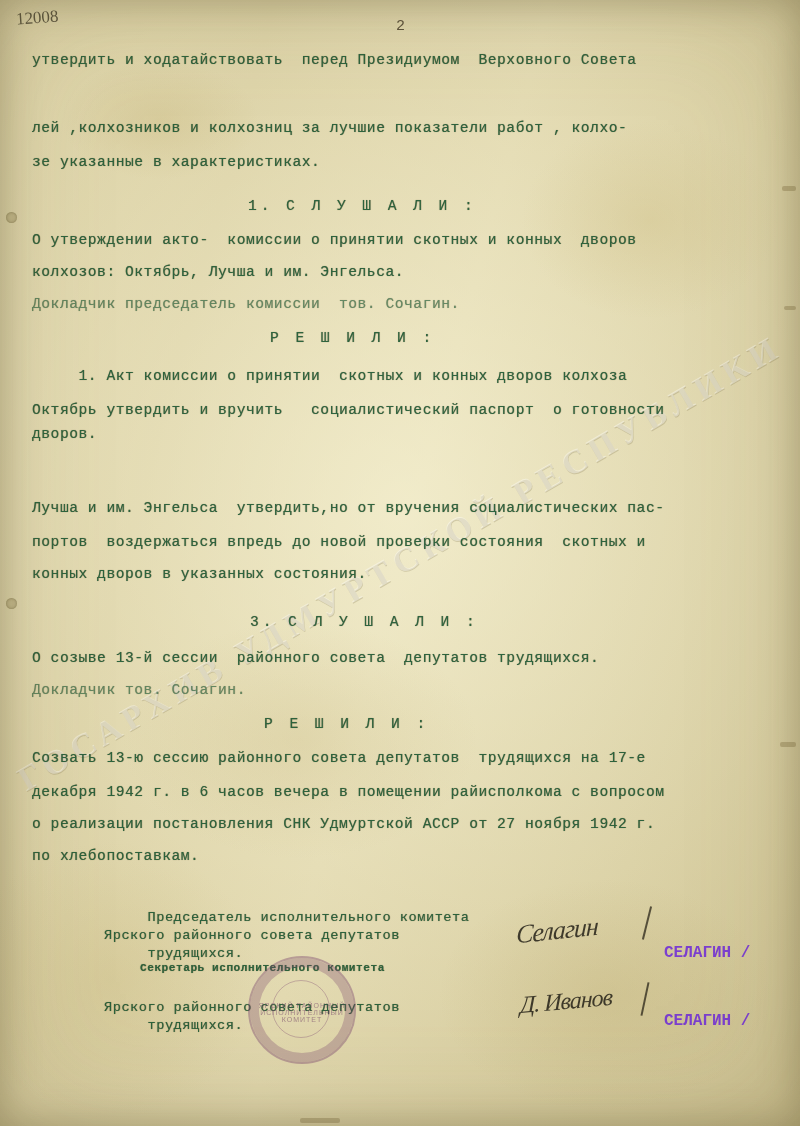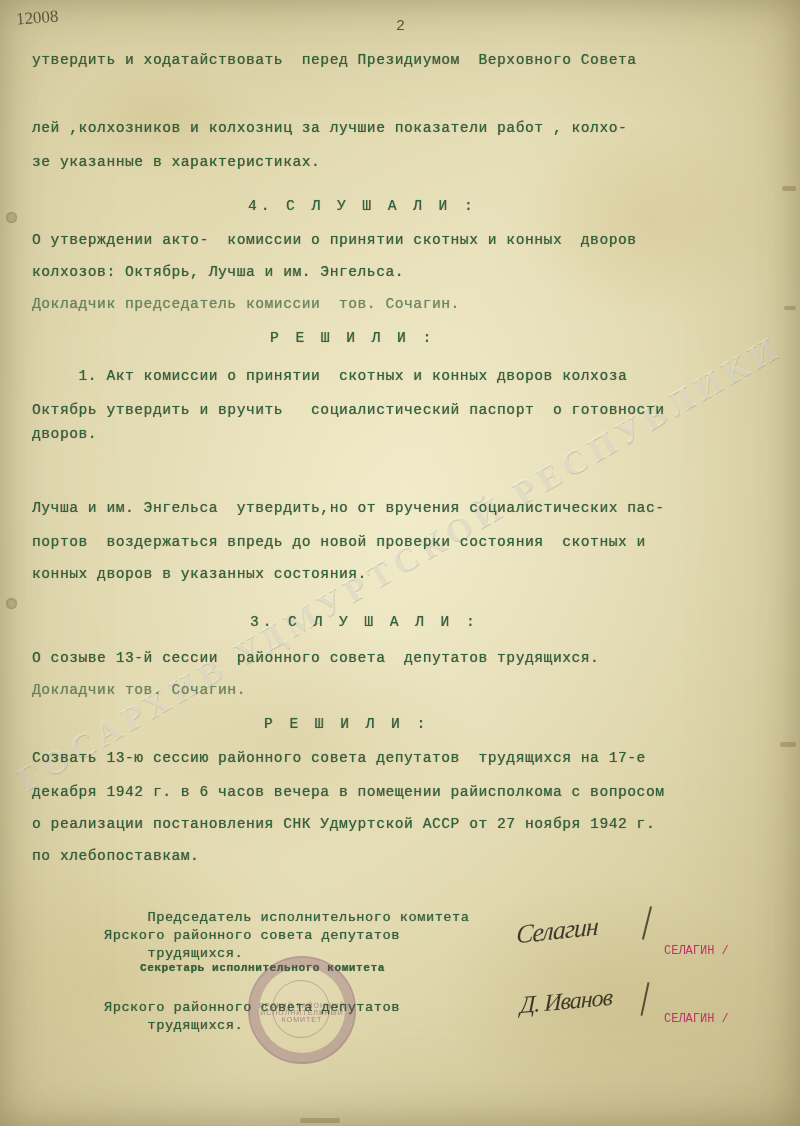--- a/index.html
+++ b/index.html
@@ -115,24 +115,25 @@
   #sig1-flourish, #sig2-flourish {
     position: absolute;
     border-left: 2px solid rgba(30,26,16,0.7);
     height: 34px;
   }
   #sig1-flourish { left: 646px; top: 906px; transform: rotate(14deg); }
   #sig2-flourish { left: 644px; top: 982px; transform: rotate(12deg); }
   .sig-name {
     position: absolute;
     font-family: "Liberation Mono", monospace;
-    font-size: 12px;
-    color: #be185d;
+    font-size: 16px;
+    color: #6d28d9;
     opacity: 0.85;
     white-space: pre;
+    font-weight: bold;
   }
   
   #stamp {
     position: absolute;
     left: 248px;
     top: 956px;
     width: 104px;
     height: 104px;
     border-radius: 50%;
     border: 2px solid rgba(122,70,110,0.42);
@@ -194,21 +195,21 @@
 
   <div id="text-layer">
 
     <div id="archive-number">12008</div>
     <div id="page-number">2</div>
 
     <div class="line" style="left:32px; top:52px;">утвердить и ходатайствовать  перед Президиумом  Верховного Совета</div>
     <div class="line" style="left:32px; top:120px;">лей ,колхозников и колхозниц за лучшие показатели работ , колхо-</div>
     <div class="line" style="left:32px; top:154px;">зе указанные в характеристиках.</div>
 
-    <div class="line spaced" style="left:248px; top:198px;">4. С Л У Ш А Л И :</div>
+    <div class="line spaced" style="left:248px; top:198px;">1. С Л У Ш А Л И :</div>
     <div class="line" style="left:32px; top:232px;">О утверждении акто-  комиссии о принятии скотных и конных  дворов</div>
     <div class="line faint" style="left:32px; top:296px;">Докладчик председатель комиссии  тов. Сочагин.</div>
     <div class="line" style="left:32px; top:264px;">колхозов: Октябрь, Лучша и им. Энгельса.</div>
 
     <div class="line spaced" style="left:270px; top:330px;">Р Е Ш И Л И :</div>
 
     <div class="line" style="left:32px; top:368px;">     1. Акт комиссии о принятии  скотных и конных дворов колхоза</div>
     <div class="line" style="left:32px; top:402px;">Октябрь утвердить и вручить   социалистический паспорт  о готовности</div>
     <div class="line" style="left:32px; top:426px;">дворов.</div>
     <div class="line" style="left:32px; top:500px;">Лучша и им. Энгельса  утвердить,но от вручения социалистических пас-</div>

